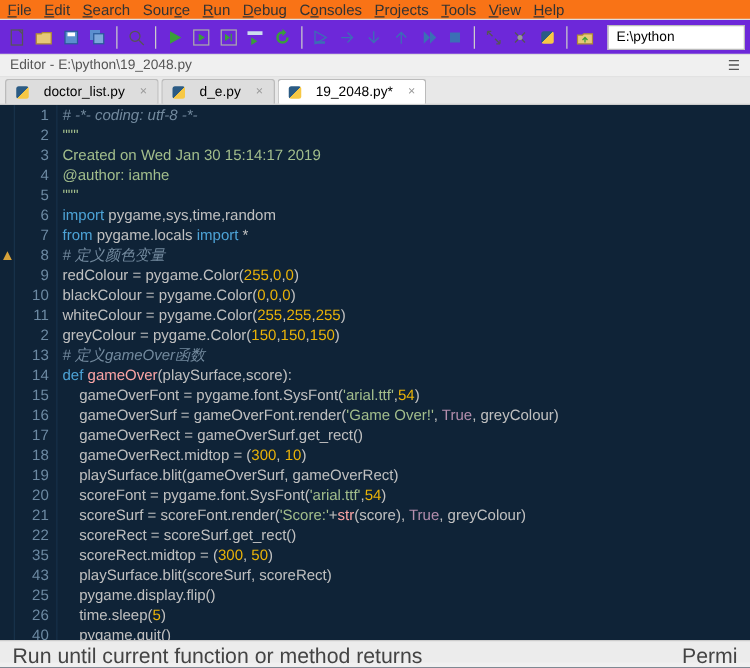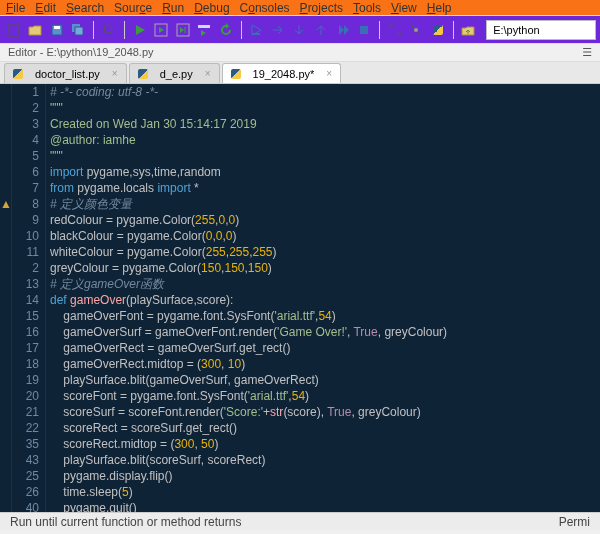--- a/index.html
+++ b/index.html
@@ -20,21 +20,21 @@
 .code-area{background:#0f2337;color:#c0c0c0;font-family:"Consolas","Courier New",monospace;font-size:12px;line-height:16px;height:428px;overflow:hidden;position:relative;display:flex}
 .gutter{width:34px;text-align:right;padding-right:6px;color:#6d8aa3;user-select:none;background:#0f2337;border-right:1px solid #173149}
 .marker-gutter{width:12px;background:#0f2337;border-right:1px solid #173149}
 .code-lines{flex:1;padding-left:4px;white-space:pre}
 .k2{color:#4da3d6}
 .s{color:#a3be8c}
 .c{color:#738a9e;font-style:italic}
 .n{color:#eab308}
 .fn{color:#fca5a5}
 .true{color:#b48ead}
-.status{height:18px;background:#ececec;border-top:1px solid #ccc;font-size:12px;padding:2px 10px;display:flex;justify-content:space-between;color:#444}
+.status{height:18px;background:#ececec;border-top:1px solid #ccc;font-size:17px;padding:2px 10px;display:flex;justify-content:space-between;color:#444}
 </style>
 </head>
 <body>
 
 <div class="menubar">
   <span><u>F</u>ile</span>
   <span><u>E</u>dit</span>
   <span><u>S</u>earch</span>
   <span>Sour<u>c</u>e</span>
   <span><u>R</u>un</span>

